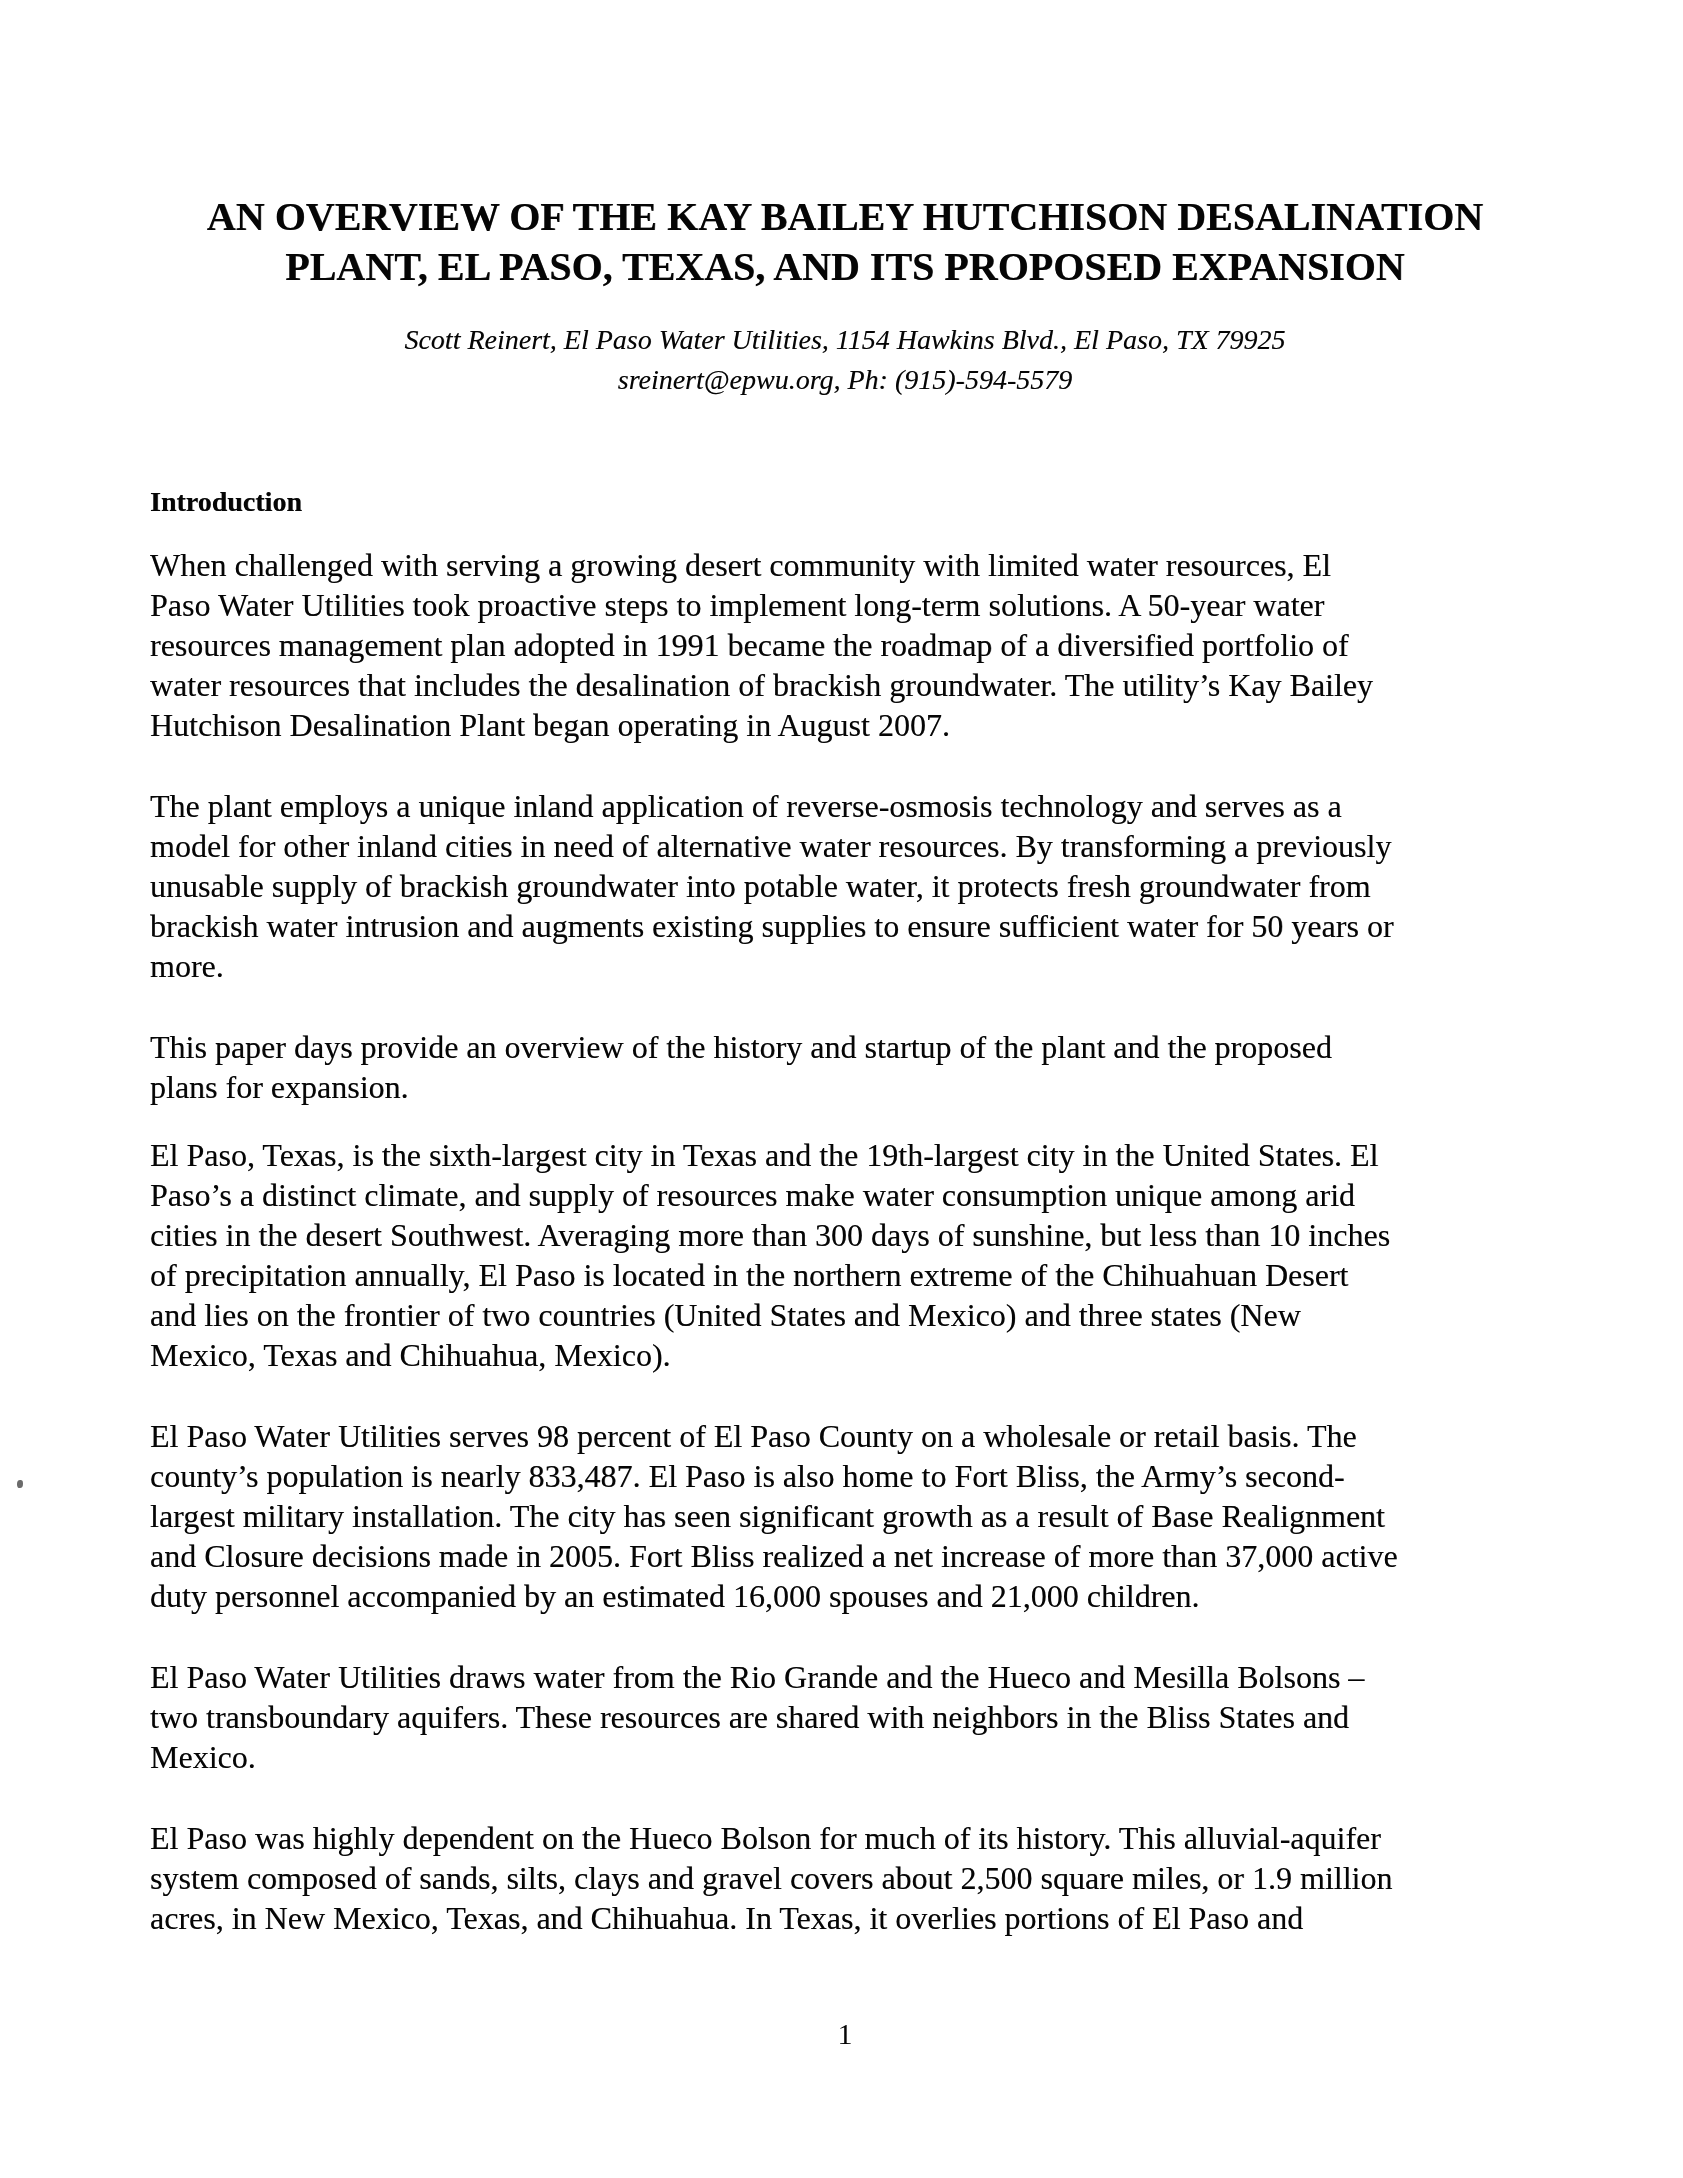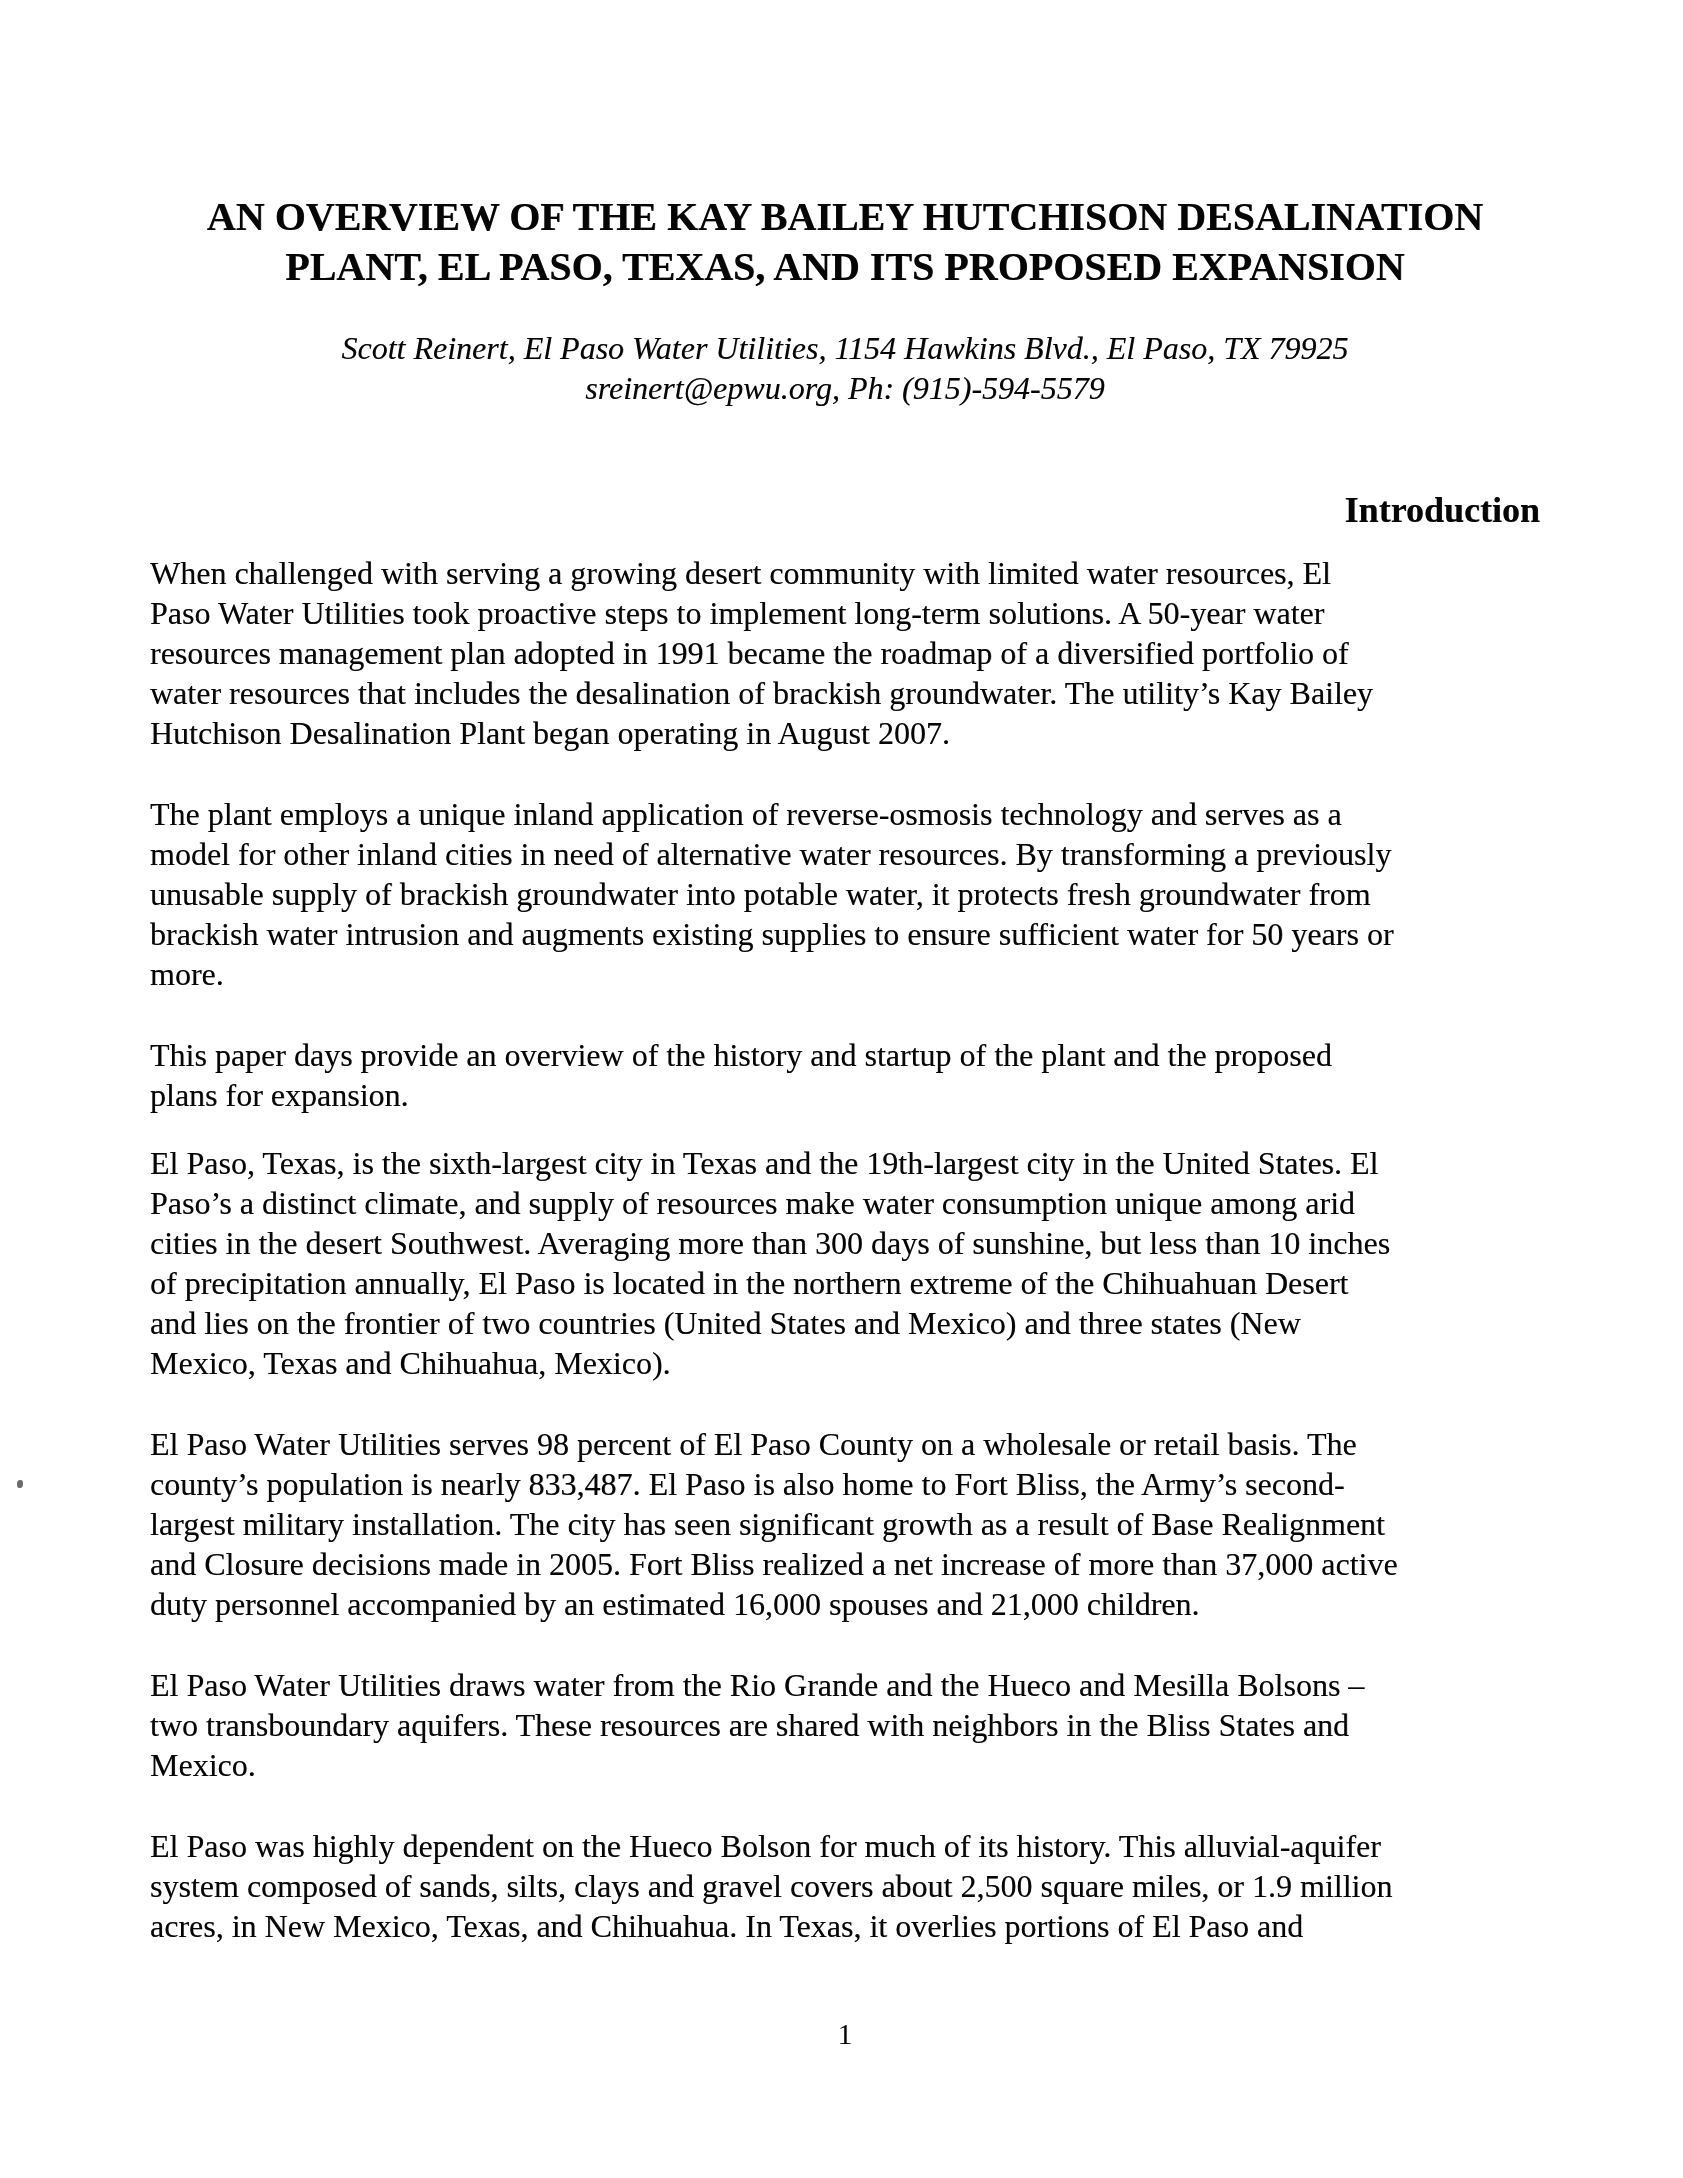--- a/index.html
+++ b/index.html
@@ -25,32 +25,32 @@
   .paper-title {
     margin-top: 192px;
     text-align: center;
     font-weight: bold;
     font-size: 40px;
     line-height: 50px;
     white-space: pre-line;
     text-shadow: 0.4px 0.4px 0.6px rgba(0,0,0,0.55);
   }
   .authors {
-    margin-top: 36px;
+    margin-top: 28px;
     text-align: center;
     font-style: italic;
-    font-size: 32px;
+    font-size: 28px;
     line-height: 40px;
     white-space: pre-line;
     text-shadow: 0.3px 0.3px 0.5px rgba(0,0,0,0.4);
   }
   .section-heading {
-    text-align: right;
+    text-align: left;
     font-weight: bold;
-    font-size: 36px;
+    font-size: 28px;
     line-height: 46px;
     text-shadow: 0.4px 0.4px 0.6px rgba(0,0,0,0.5);
   }
   .heading-intro { margin-top: 79px; }
   .heading-background { margin-top: 30px; }
   .para {
     font-size: 32px;
     line-height: 40px;
     white-space: pre;
     margin: 41px 0 0 0;

